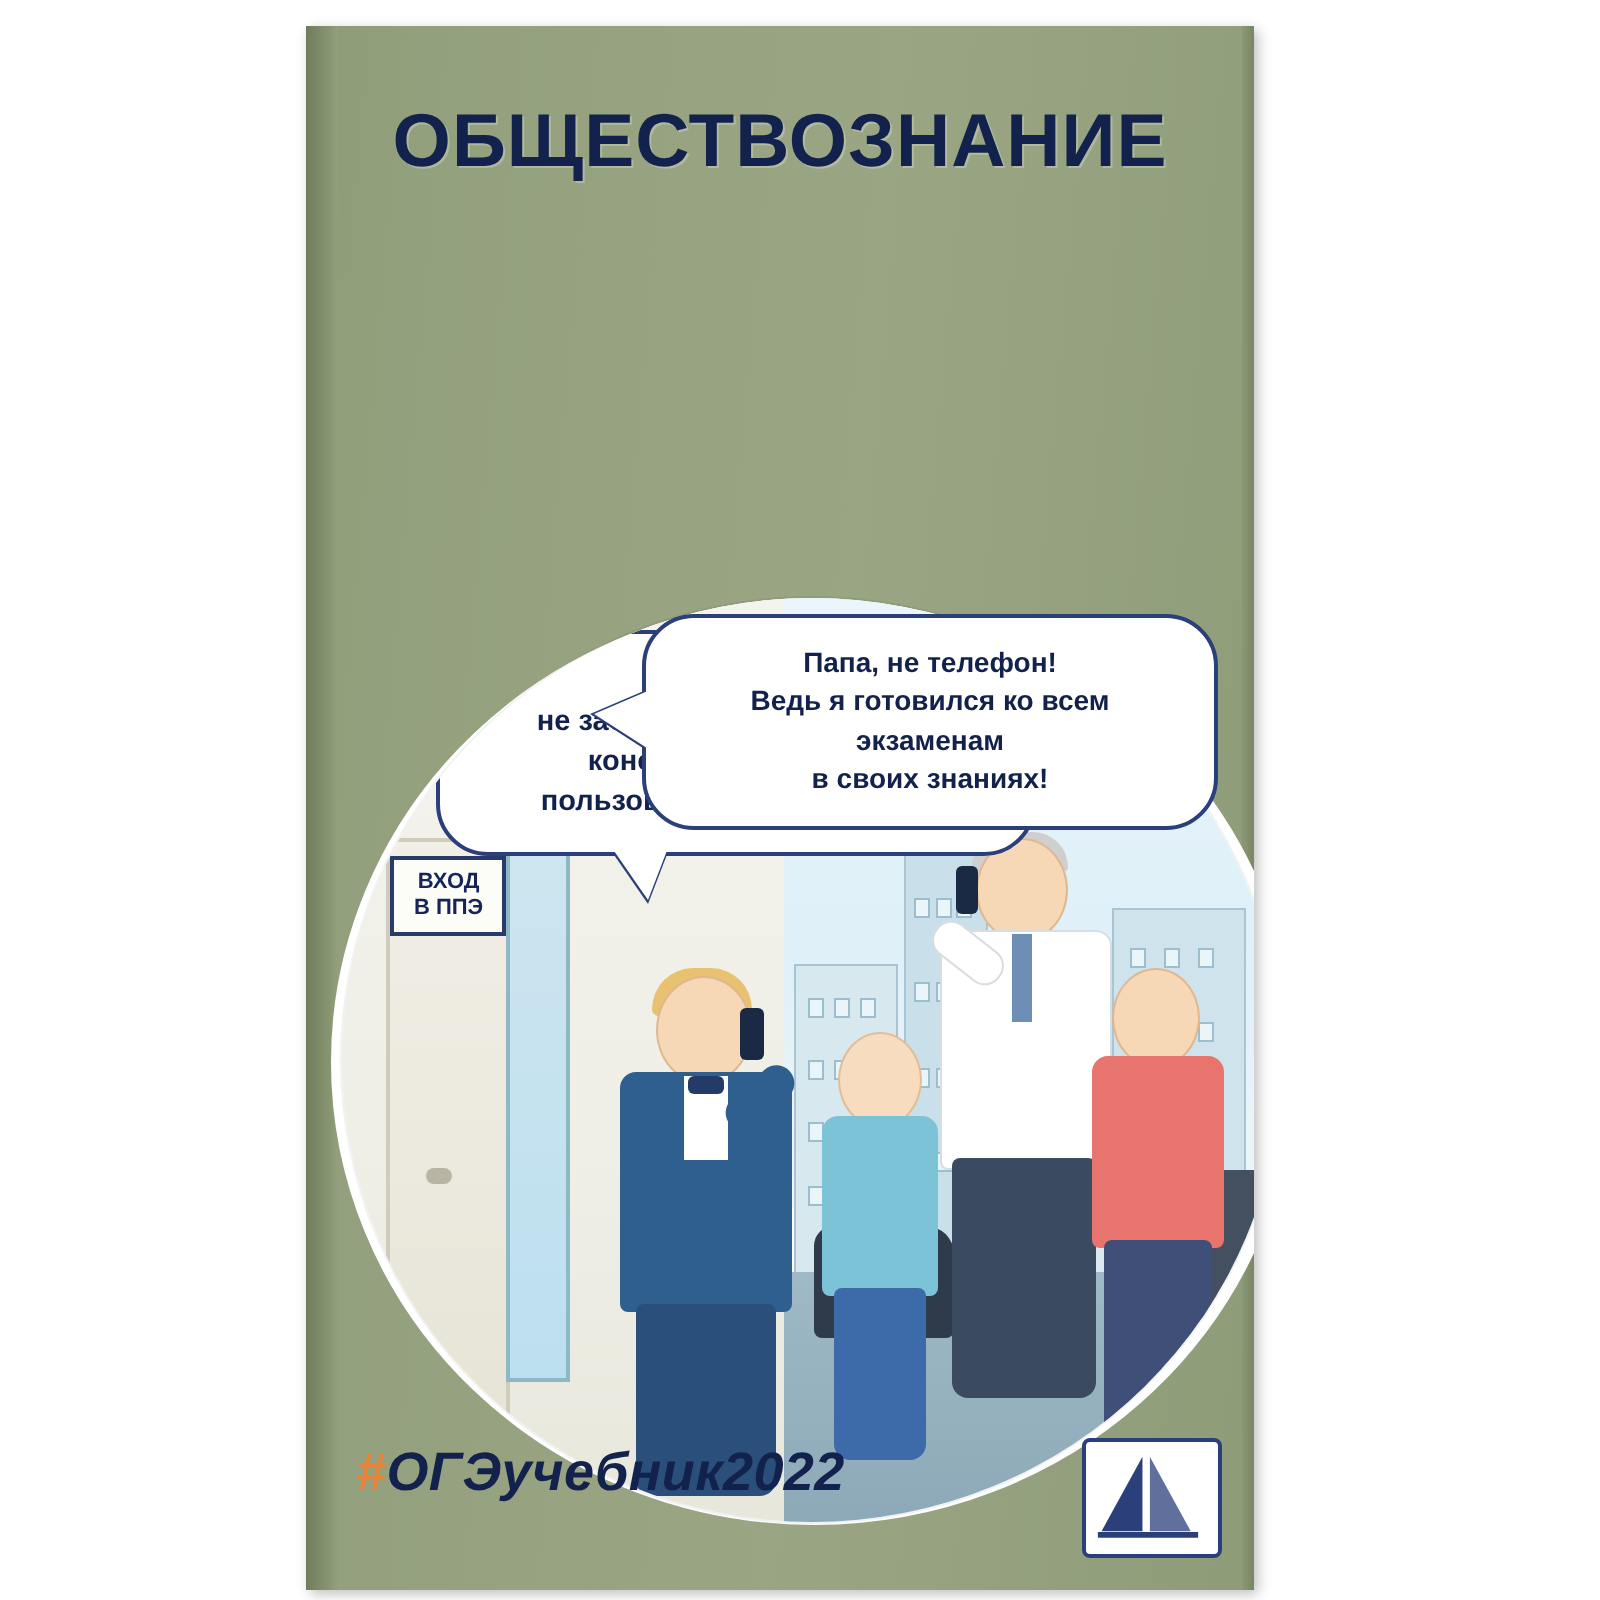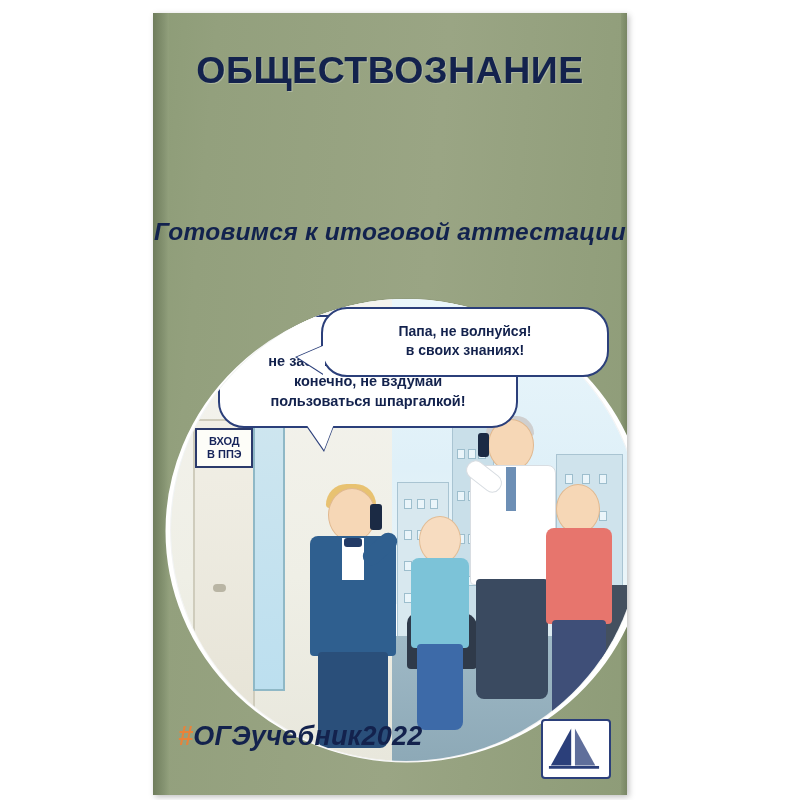--- a/index.html
+++ b/index.html
@@ -334,21 +334,20 @@
 
 <div id="page">
 
   <div id="cover">
     <div id="spine"></div>
     <div id="cover-right-edge"></div>
 
     <div class="title-main">ОБЩЕСТВОЗНАНИЕ</div>
 
 
-    <div class="slogan">Готовимся к итоговой аттестации</div>
 
     <svg id="flag-arc" viewBox="0 0 492 480">
       <ellipse cx="246" cy="240" rx="236" ry="226" fill="none" stroke="#ffffff" stroke-width="11"></ellipse>
       <ellipse cx="246" cy="240" rx="226" ry="216" fill="none" stroke="#1b4b9e" stroke-width="10"></ellipse>
       <ellipse cx="246" cy="240" rx="216" ry="206" fill="none" stroke="#d42c2c" stroke-width="9"></ellipse>
     </svg>
 
     <div id="oval">
       <div id="illo">
         <div class="sky"></div>
@@ -465,21 +464,22 @@
           <div>Сынок,</div>
           <div>не забудь сдать телефон и,</div>
           <div>конечно, не вздумай</div>
           <div>пользоваться шпаргалкой!</div>
           <div class="tail"></div>
         </div>
       </div>
     </div>
 
     <div class="bubble" id="bubble-bottom">
-      <div>Папа, не волнуйся!</div>
+      <div>Папа, не телефон!</div>
+      <div>Ведь я готовился ко всем экзаменам</div>
       <div>в своих знаниях!</div>
       <div class="tail"></div>
     </div>
 
     <div id="hashtag">
       <span class="hash">#</span><span>ОГЭучебник2022</span>
     </div>
 
     <div id="logo">
       <svg viewBox="0 0 66 56" width="62" height="52">

